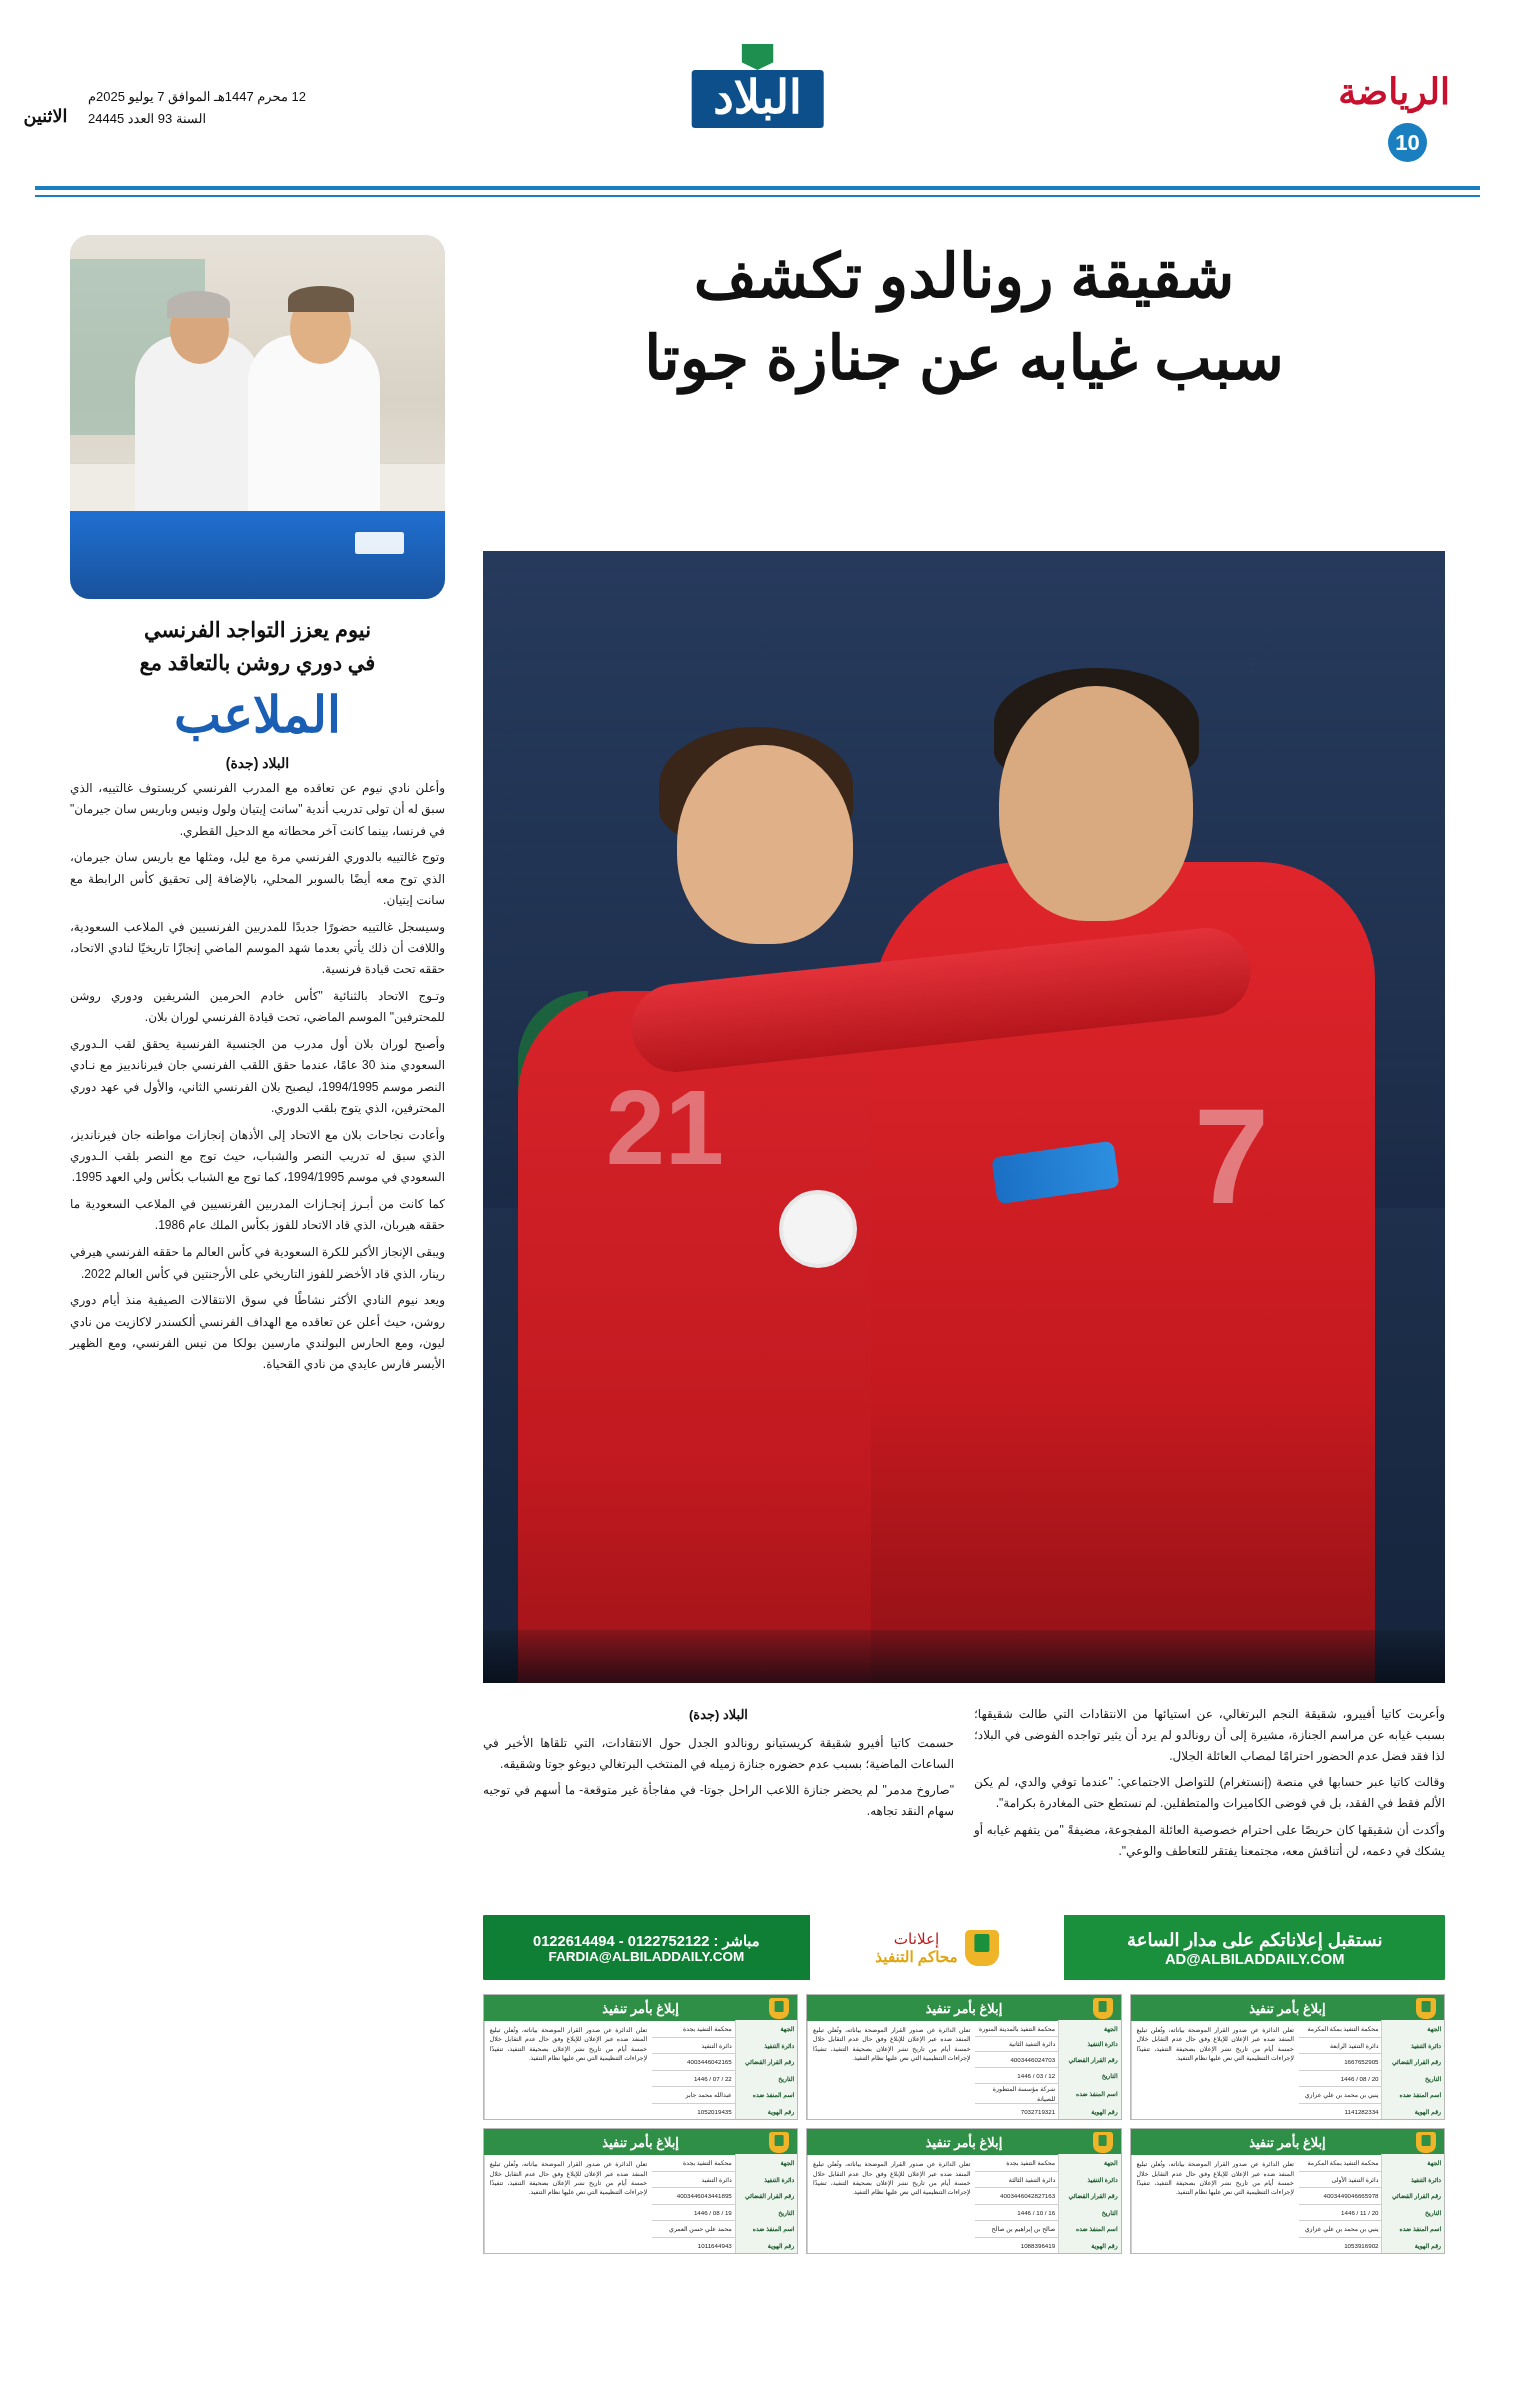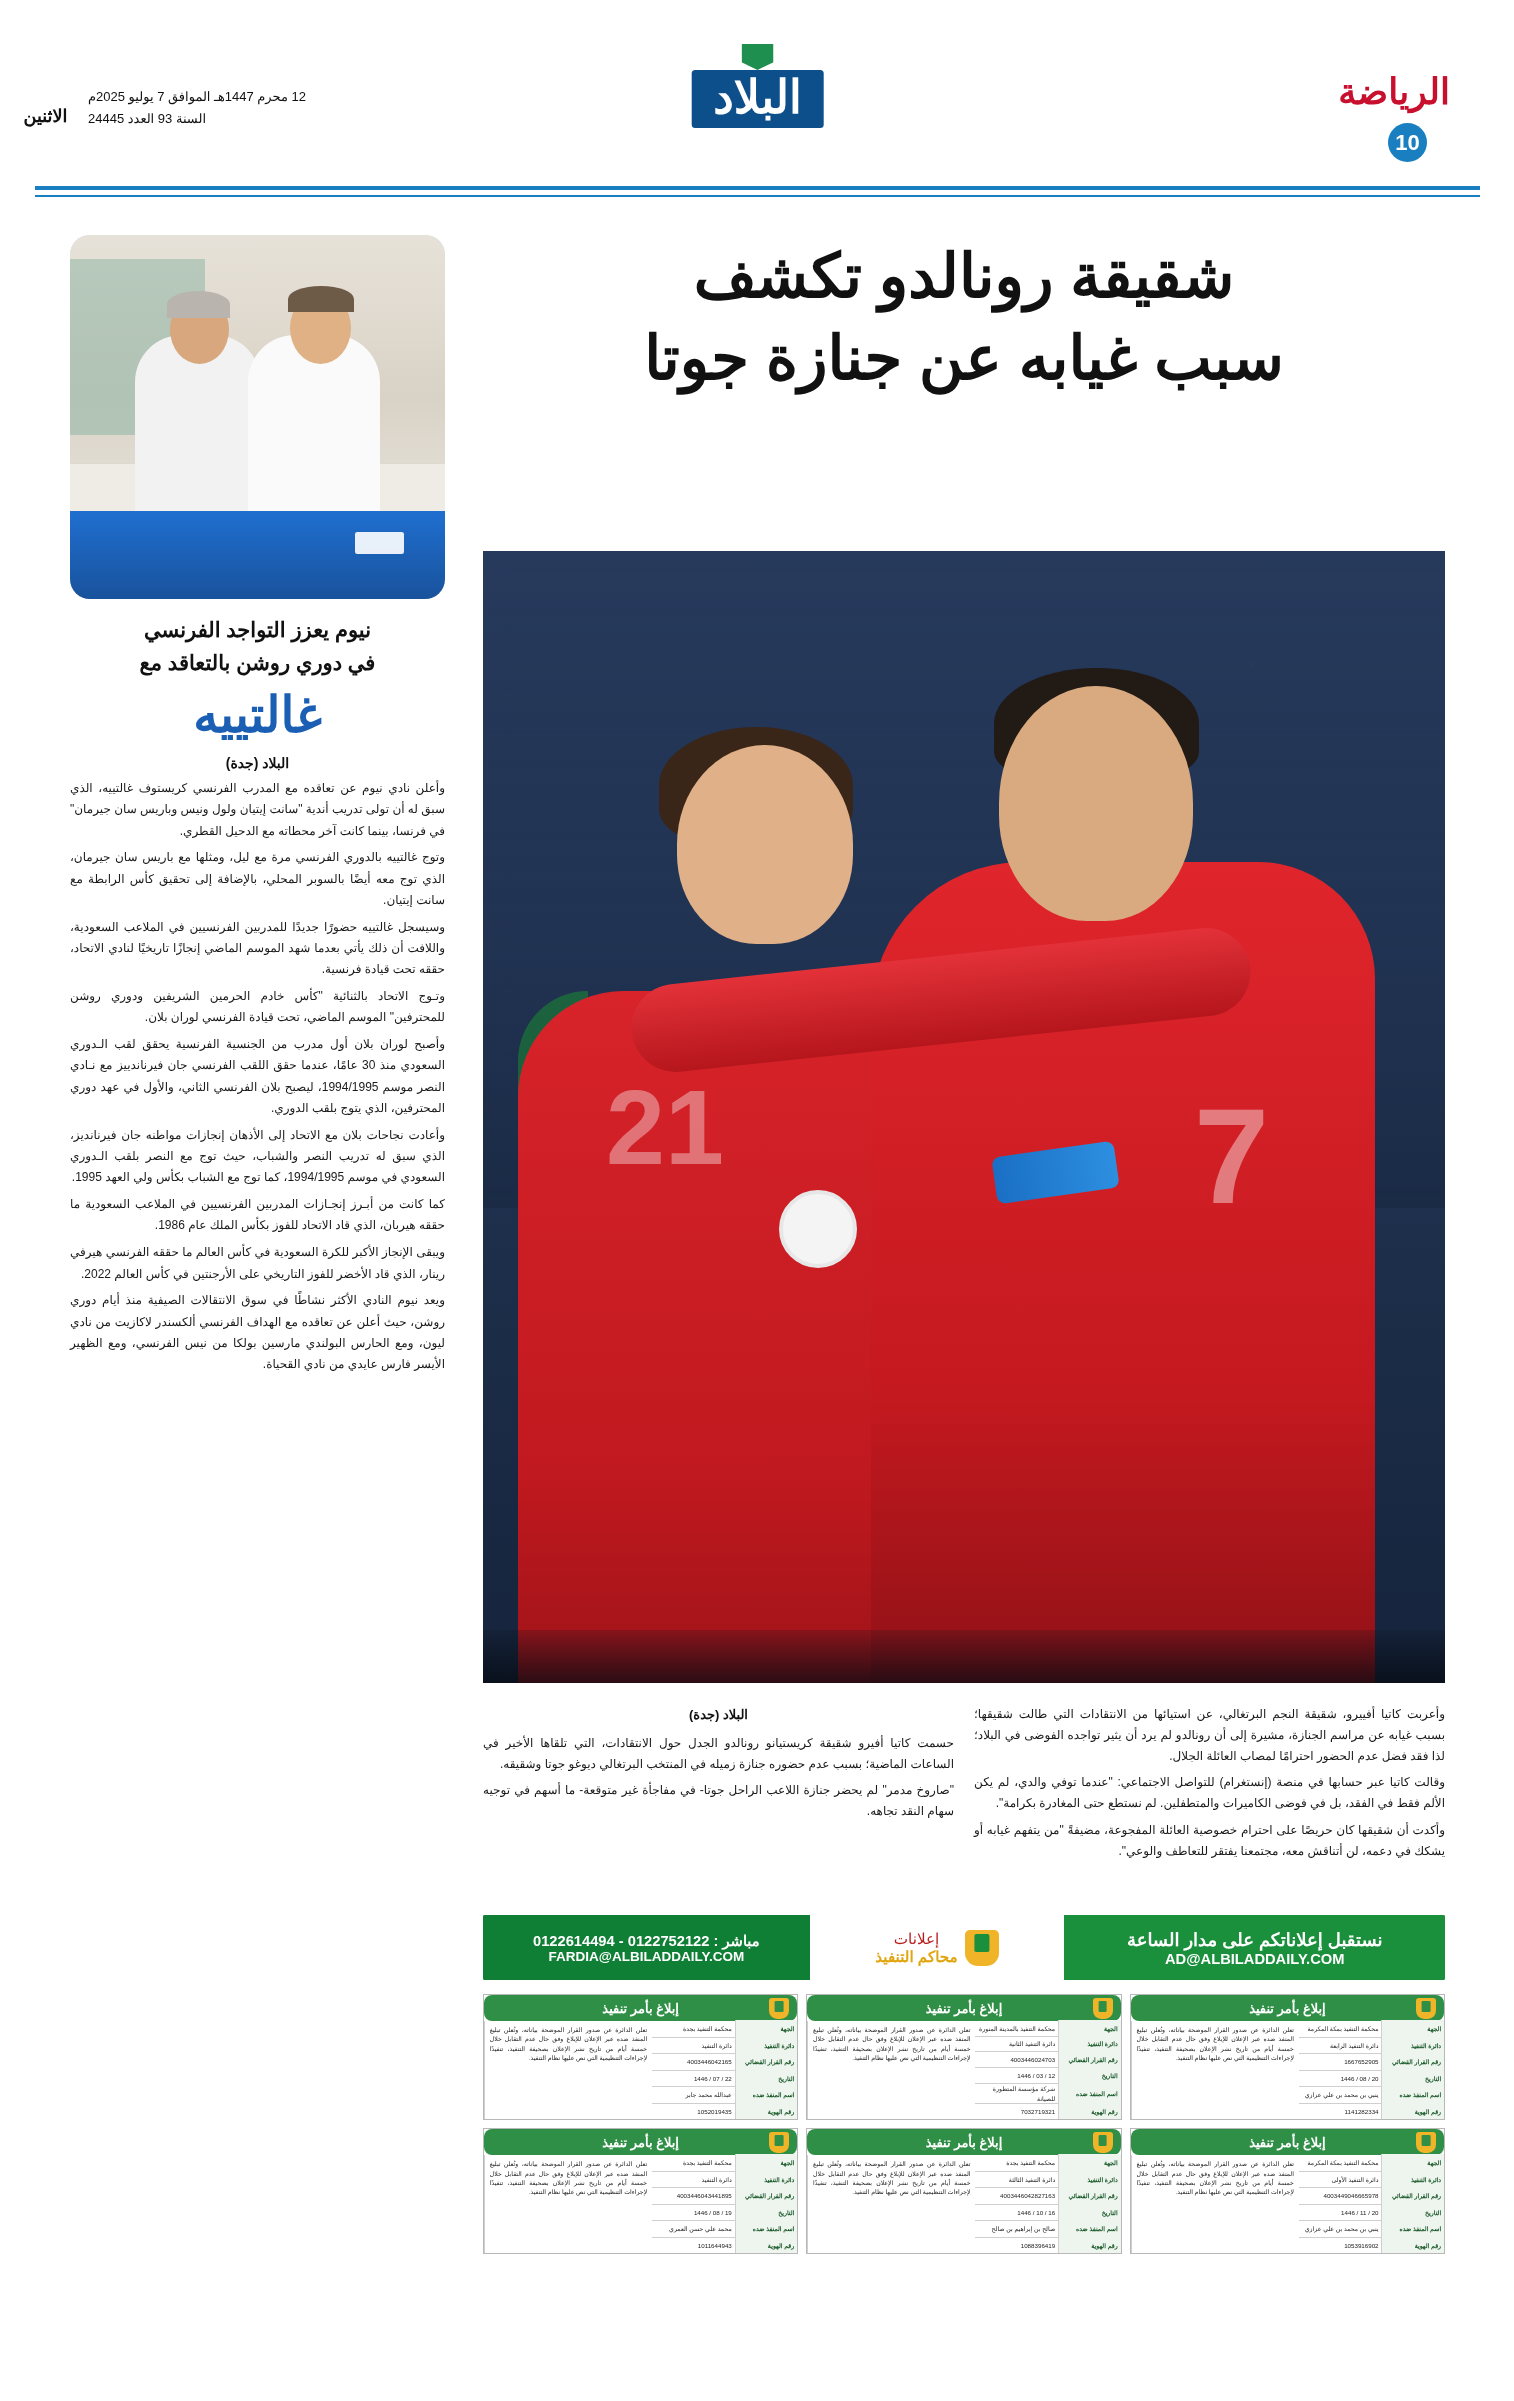--- a/index.html
+++ b/index.html
@@ -269,21 +269,20 @@
     display:flex;
     flex-direction:column;
     overflow:hidden;
   }
   .notice-head{
     background:#2f8f46;
     color:#fff;
     height:26px;
     display:flex;align-items:center;justify-content:space-between;
     padding:0 8px;
-    border-radius:8px;
   }
   .notice-head .t{font-size:13px;font-weight:bold;}
   .nh-emblem{
     width:20px;height:21px;background:#f0b429;border-radius:2.9px 2.9px 8.2px 8.2px;position:relative;
   }
   .nh-emblem:after{
     content:"";position:absolute;left:50%;top:3.5px;transform:translateX(-50%);
     width:8.8px;height:10.6px;background:#2f8f46;border-radius:1.2px;
   }
   .notice-body{
@@ -731,21 +730,21 @@
       <div class="sp-man2"></div>
       <div class="sp-man2-head"></div>
       <div class="sp-man2-hair"></div>
       <div class="sp-jersey"></div>
     </div>
 
     <div class="side-kicker">
       <span class="ln">نيوم يعزز التواجد الفرنسي</span>
       <span class="ln">في دوري روشن بالتعاقد مع</span>
     </div>
-    <div class="side-brand">غالتييه</div>
+    <div class="side-brand">الملاعب</div>
 
     <div class="side-dateline">البلاد (جدة)</div>
 
     <div class="side-body">
       <p>وأعلن نادي نيوم عن تعاقده مع المدرب الفرنسي كريستوف غالتييه، الذي سبق له أن تولى تدريب أندية "سانت إيتيان ولول ونيس وباريس سان جيرمان" في فرنسا، بينما كانت آخر محطاته مع الدحيل القطري.</p>
       <p>وتوج غالتييه بالدوري الفرنسي مرة مع ليل، ومثلها مع باريس سان جيرمان، الذي توج معه أيضًا بالسوبر المحلي، بالإضافة إلى تحقيق كأس الرابطة مع سانت إيتيان.</p>
       <p>وسيسجل غالتييه حضورًا جديدًا للمدربين الفرنسيين في الملاعب السعودية، واللافت أن ذلك يأتي بعدما شهد الموسم الماضي إنجازًا تاريخيًا لنادي الاتحاد، حققه تحت قيادة فرنسية.</p>
       <p>وتـوج الاتحاد بالثنائية "كأس خادم الحرمين الشريفين ودوري روشن للمحترفين" الموسم الماضي، تحت قيادة الفرنسي لوران بلان.</p>
       <p>وأصبح لوران بلان أول مدرب من الجنسية الفرنسية يحقق لقب الـدوري السعودي منذ 30 عامًا، عندما حقق اللقب الفرنسي جان فيرناندييز مع نـادي النصر موسم 1994/1995، ليصبح بلان الفرنسي الثاني، والأول في عهد دوري المحترفين، الذي يتوج بلقب الدوري.</p>
       <p>وأعادت نجاحات بلان مع الاتحاد إلى الأذهان إنجازات مواطنه جان فيرنانديز، الذي سبق له تدريب النصر والشباب، حيث توج مع النصر بلقب الـدوري السعودي في موسم 1994/1995، كما توج مع الشباب بكأس ولي العهد 1995.</p>

